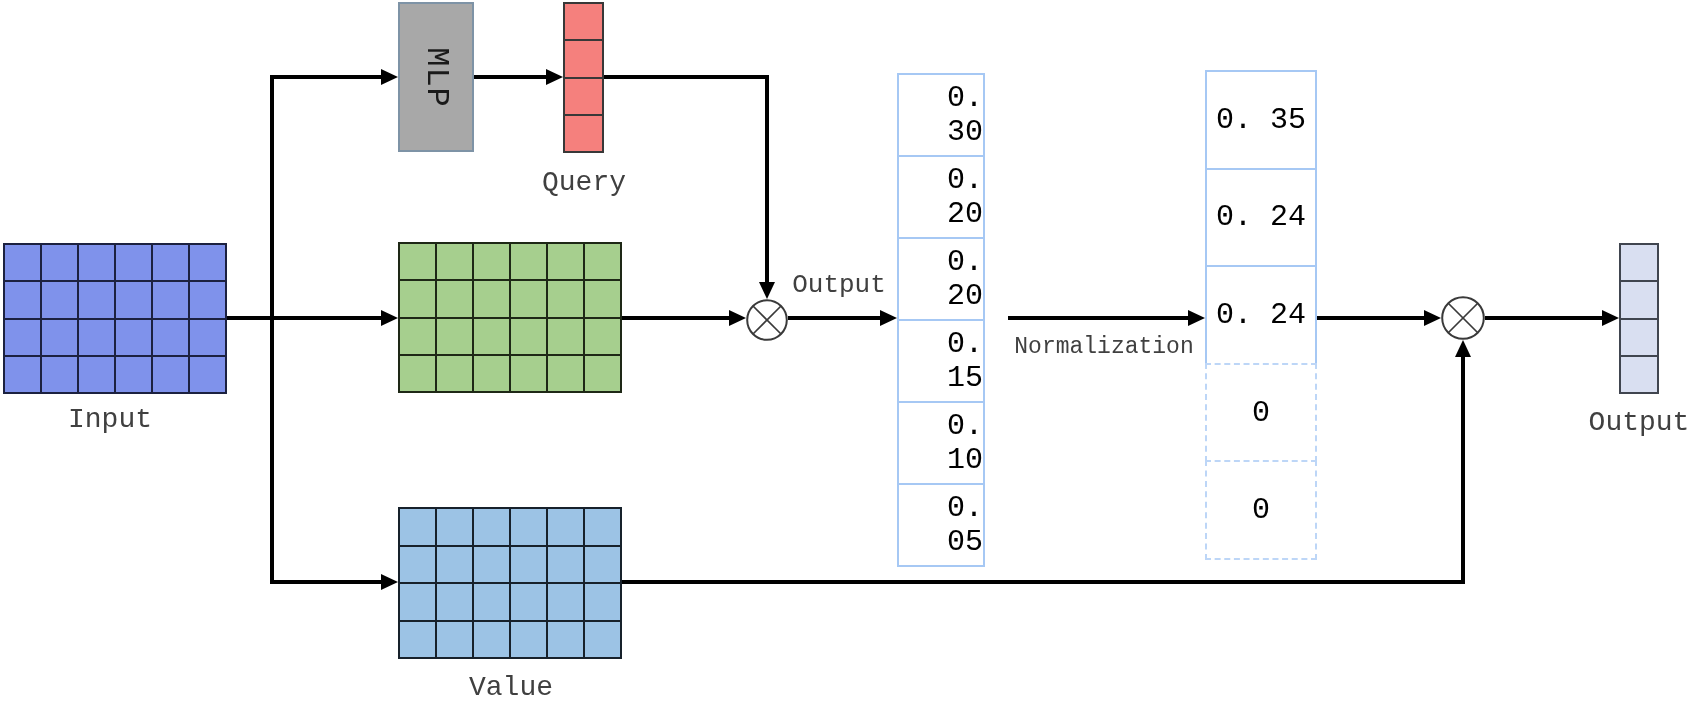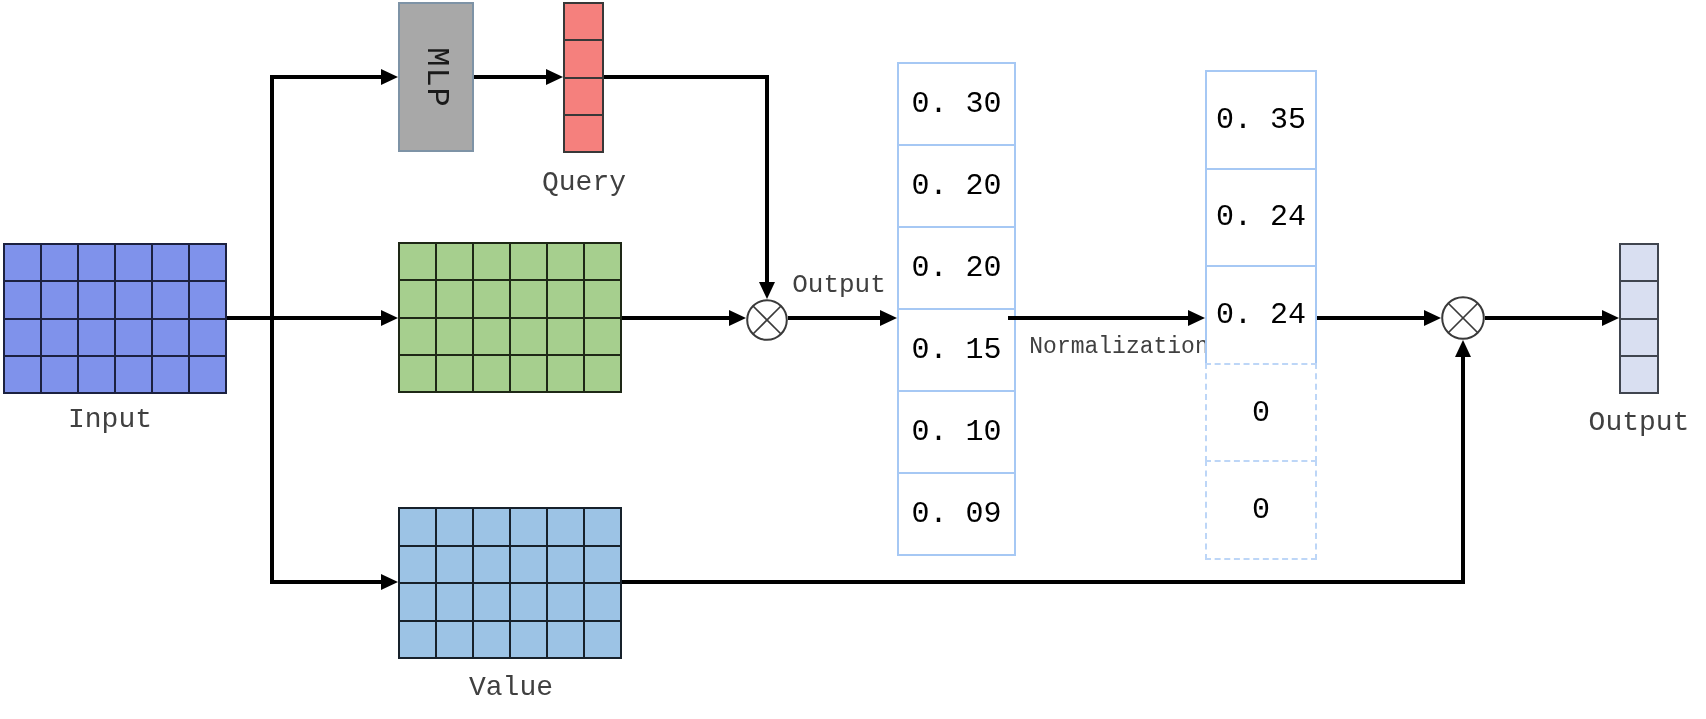--- a/index.html
+++ b/index.html
@@ -127,29 +127,29 @@
   <div class="mlp" style="left:398px;top:2px;width:76px;height:150px;background:#A8A8A8;border:2px solid #7e93a6;">
     <span class="mlp-text">MLP</span>
   </div>
 
   <div class="lbl" style="left:25px;top:404px;width:170px;font-size:28px;">Input</div>
   <div class="lbl" style="left:426px;top:672px;width:170px;font-size:28px;">Value</div>
   <div class="lbl" style="left:499px;top:167px;width:170px;font-size:28px;">Query</div>
   <div class="lbl" style="left:1554px;top:407px;width:170px;font-size:28px;">Output</div>
 
   <div class="lbl" style="left:777px;top:270px;width:124px;font-size:26px;">Output</div>
-  <div class="lbl" style="left:1014px;top:334px;width:180px;font-size:23px;margin-left:15px;">Normalization</div>
-
-  <div class="score-col" style="left:897px;top:62px;width:119px;height:494px;">
+  <div class="lbl" style="left:1014px;top:334px;width:180px;font-size:23px;">Normalization</div>
+
+  <div class="score-col" style="left:897px;top:73px;width:88px;height:494px;text-align:right;">
       <div class="score-cell">0. 30</div>
       <div class="score-cell">0. 20</div>
       <div class="score-cell">0. 20</div>
       <div class="score-cell">0. 15</div>
       <div class="score-cell">0. 10</div>
-      <div class="score-cell">0. 09</div>
+      <div class="score-cell">0. 05</div>
     </div>
   <div class="score-col" style="left:1205px;top:70px;width:112px;height:490px;">
       <div class="score-cell">0. 35</div>
       <div class="score-cell">0. 24</div>
       <div class="score-cell">0. 24</div>
       <div class="score-cell dashed">0</div>
       <div class="score-cell dashed">0</div>
     </div>
 
   <svg class="otimes" style="left:746px;top:299px;" width="42" height="42" viewBox="0 0 42 42">

